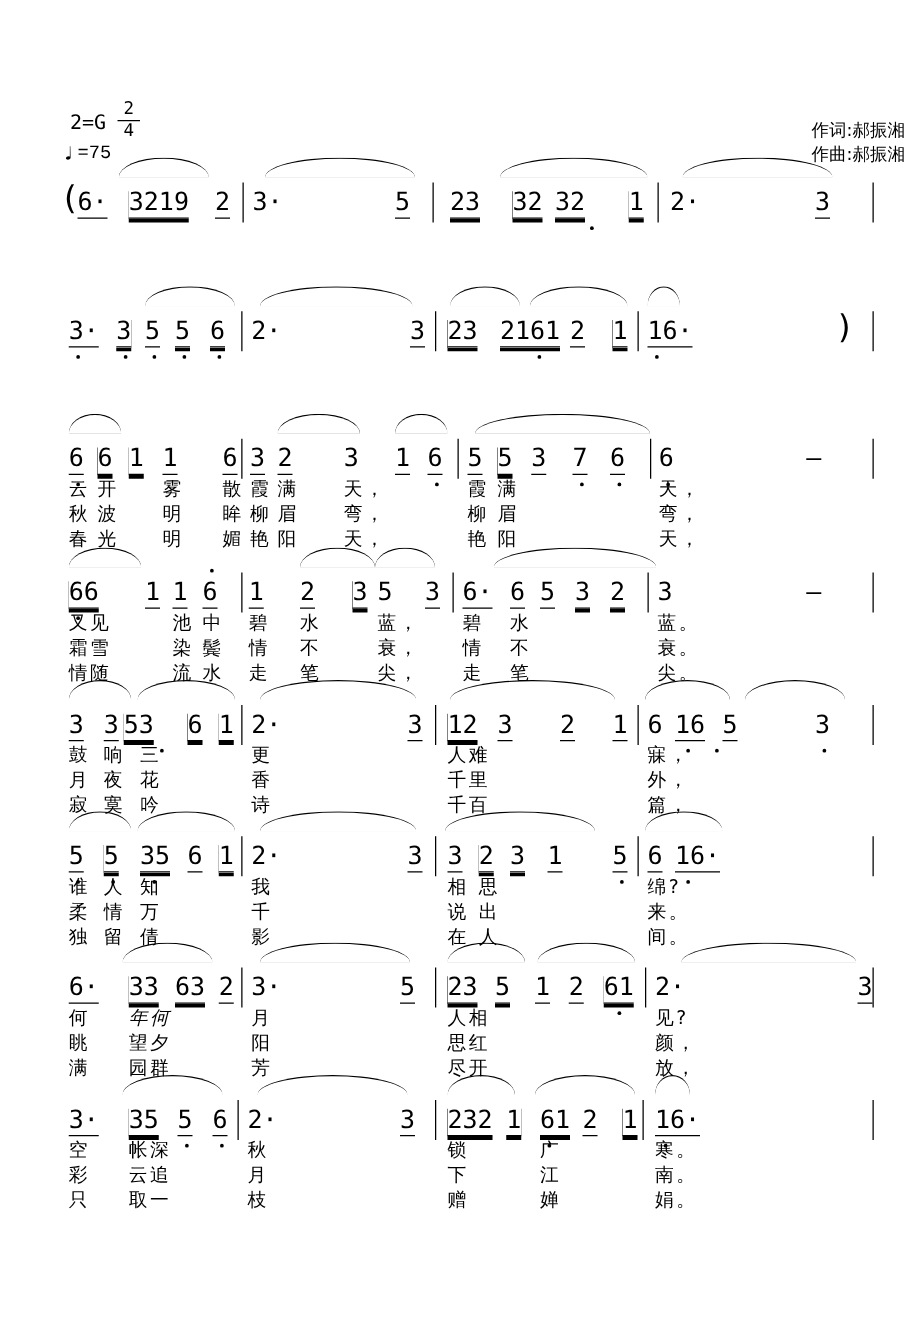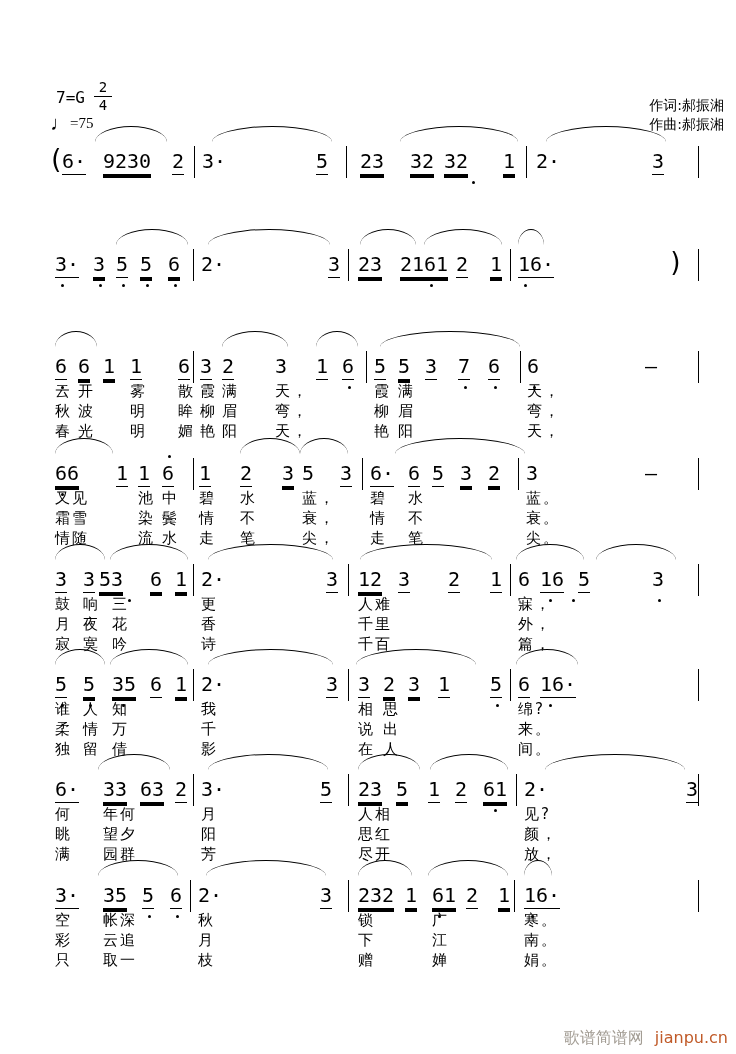--- a/index.html
+++ b/index.html
@@ -5,21 +5,21 @@
   html,body{margin:0;padding:0;background:#e8e8e8;}
   #page{position:relative;width:736px;height:1054px;background:#ffffff;margin:0 auto;overflow:hidden;
         font-family:"DejaVu Sans",sans-serif;color:#000;}
   
   .title{position:absolute;left:0;top:32px;width:736px;text-align:center;
          font-family:"DejaVu Serif","Liberation Serif",serif;font-weight:bold;font-size:30px;letter-spacing:2px;}
   .keysig{position:absolute;left:56px;top:88px;font-family:"DejaVu Sans Mono",monospace;font-size:16px;}
   .meter{position:absolute;left:94px;top:80px;width:18px;text-align:center;
          font-family:"DejaVu Sans Mono",monospace;font-size:14px;line-height:15px;}
   .meter .bar{border-top:1px solid #000;margin:1px 0;}
-  .tempo{position:absolute;left:50px;top:112px;font-size:15px;font-family:Liberation Serif, serif;}
+  .tempo{position:absolute;left:50px;top:112px;font-size:15px;font-family:Liberation Mono, monospace;}
   .tempo .q{font-size:20px;vertical-align:-2px;}
   .credits{position:absolute;right:12px;top:96px;text-align:right;font-size:14px;line-height:19px;}
   
   .system{position:absolute;left:0;width:736px;height:90px;}
   .note{position:absolute;top:0;font-family:"DejaVu Sans Mono",monospace;font-size:20px;line-height:22px;
         white-space:pre;letter-spacing:0px;padding-bottom:2px;}
   .note.u1{border-bottom:1px solid #000;}
   .note.u2{border-bottom:1px solid #000;box-shadow:0 3px 0 0 #000;}
   .note.paren{font-size:26px;line-height:24px;top:-3px;}
   .barline{position:absolute;top:-4px;width:1px;height:32px;background:#000;}
@@ -29,21 +29,21 @@
   .lyric{position:absolute;font-size:15px;white-space:pre;letter-spacing:2px;}
   
   .pageno{position:absolute;left:0;top:1004px;width:736px;text-align:center;font-size:14px;}
   .wmark{position:absolute;right:8px;top:1028px;font-size:16px;}
 </style>
 </head>
 <body>
 
 <div id="page">
 
-  <div class="keysig">7=G</div>
+  <div class="keysig">2=G</div>
   <div class="meter">
     <div>2</div>
     <div class="bar"></div>
     <div>4</div>
   </div>
   <div class="tempo"><span class="q">♩</span><span>=75</span></div>
 
   <div class="credits">
     <div>作词:郝振湘</div>
     <div>作曲:郝振湘</div>
@@ -54,21 +54,21 @@
         <div class="slur" style="left: 95px; width: 72px;"></div>
         <div class="slur" style="left: 212px; width: 120px;"></div>
         <div class="slur" style="left: 400px; width: 118px;"></div>
         <div class="slur" style="left: 546px; width: 120px;"></div>
         <div class="barline" style="left: 194px;"></div>
         <div class="barline" style="left: 346px;"></div>
         <div class="barline" style="left: 526px;"></div>
         <div class="barline" style="left: 698px;"></div>
         <div class="note u0 paren" style="left: 48px;">(</div>
         <div class="note u1" style="left: 62px;">6·</div>
-        <div class="note u2" style="left: 103px;">9230</div>
+        <div class="note u2" style="left: 103px;">3219</div>
         <div class="note u1" style="left: 172px;">2</div>
         <div class="note u0" style="left: 202px;">3·</div>
         <div class="note u1" style="left: 316px;">5</div>
         <div class="note u2" style="left: 360px;">23</div>
         <div class="note u2" style="left: 410px;">32</div>
         <div class="note u2" style="left: 444px;">32</div>
         <div class="note u2" style="left: 503px;">1</div>
         <div class="note u0" style="left: 536px;">2·</div>
         <div class="note u1" style="left: 652px;">3</div>
         <div class="odot" style="left: 472px; top: 31px;"></div>
@@ -340,21 +340,21 @@
         <div class="note u1" style="left: 320px;">5</div>
         <div class="note u2" style="left: 358px;">23</div>
         <div class="note u2" style="left: 396px;">5</div>
         <div class="note u1" style="left: 428px;">1</div>
         <div class="note u1" style="left: 455px;">2</div>
         <div class="note u2" style="left: 483px;">61</div>
         <div class="note u0" style="left: 524px;">2·</div>
         <div class="note u1" style="left: 686px;">3</div>
         <div class="odot" style="left: 494px; top: 31px;"></div>
         <div class="lyric" style="left: 55px; top: 27px;">何</div>
-        <div class="lyric" style="left: 103px; top: 27px;">年何</div>
+        <div class="lyric" style="left: 103px; top: 27px; font-style: italic;">年何</div>
         <div class="lyric" style="left: 201px; top: 27px;">月</div>
         <div class="lyric" style="left: 358px; top: 27px;">人相</div>
         <div class="lyric" style="left: 524px; top: 27px;">见?</div>
         <div class="lyric" style="left: 55px; top: 47px;">眺</div>
         <div class="lyric" style="left: 103px; top: 47px;">望夕</div>
         <div class="lyric" style="left: 201px; top: 47px;">阳</div>
         <div class="lyric" style="left: 358px; top: 47px;">思红</div>
         <div class="lyric" style="left: 524px; top: 47px;">颜，</div>
         <div class="lyric" style="left: 55px; top: 67px;">满</div>
         <div class="lyric" style="left: 103px; top: 67px;">园群</div>
@@ -402,17 +402,13 @@
         <div class="lyric" style="left: 524px; top: 47px;">南。</div>
         <div class="lyric" style="left: 55px; top: 67px;">只</div>
         <div class="lyric" style="left: 103px; top: 67px;">取一</div>
         <div class="lyric" style="left: 198px; top: 67px;">枝</div>
         <div class="lyric" style="left: 358px; top: 67px;">赠</div>
         <div class="lyric" style="left: 432px; top: 67px;">婵</div>
         <div class="lyric" style="left: 524px; top: 67px;">娟。</div>
       </div>
     </div>
 
-  <div class="wmark">
-    <span style="color: rgb(163, 157, 148);">歌谱简谱网</span>
-    <span style="color: rgb(192, 90, 40); margin-left: 6px;">jianpu.cn</span>
-  </div>
 </div>
 
 </body></html>

